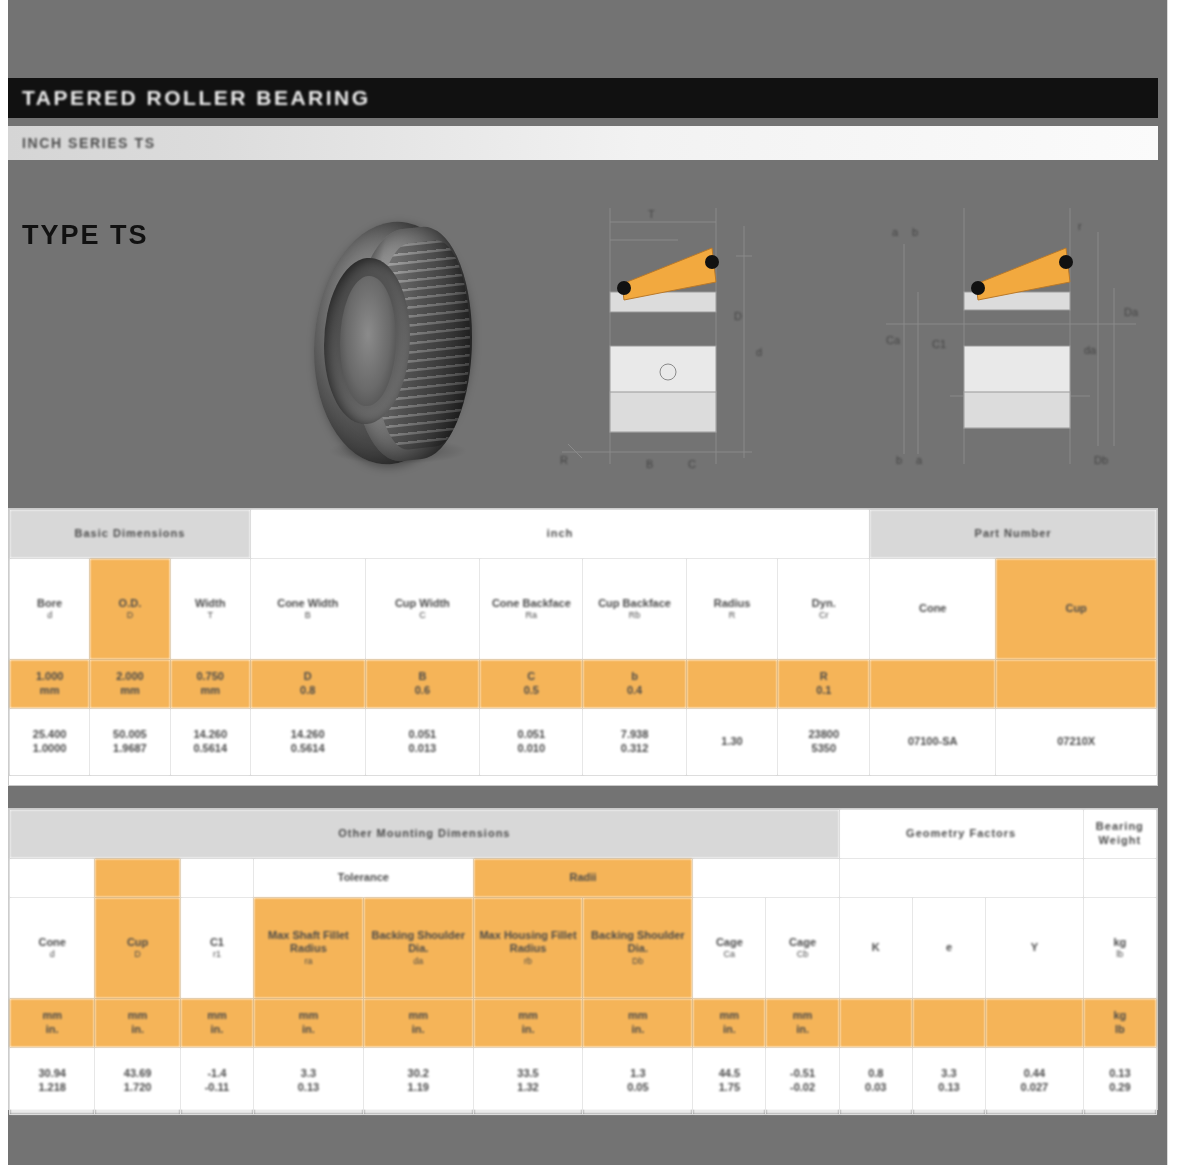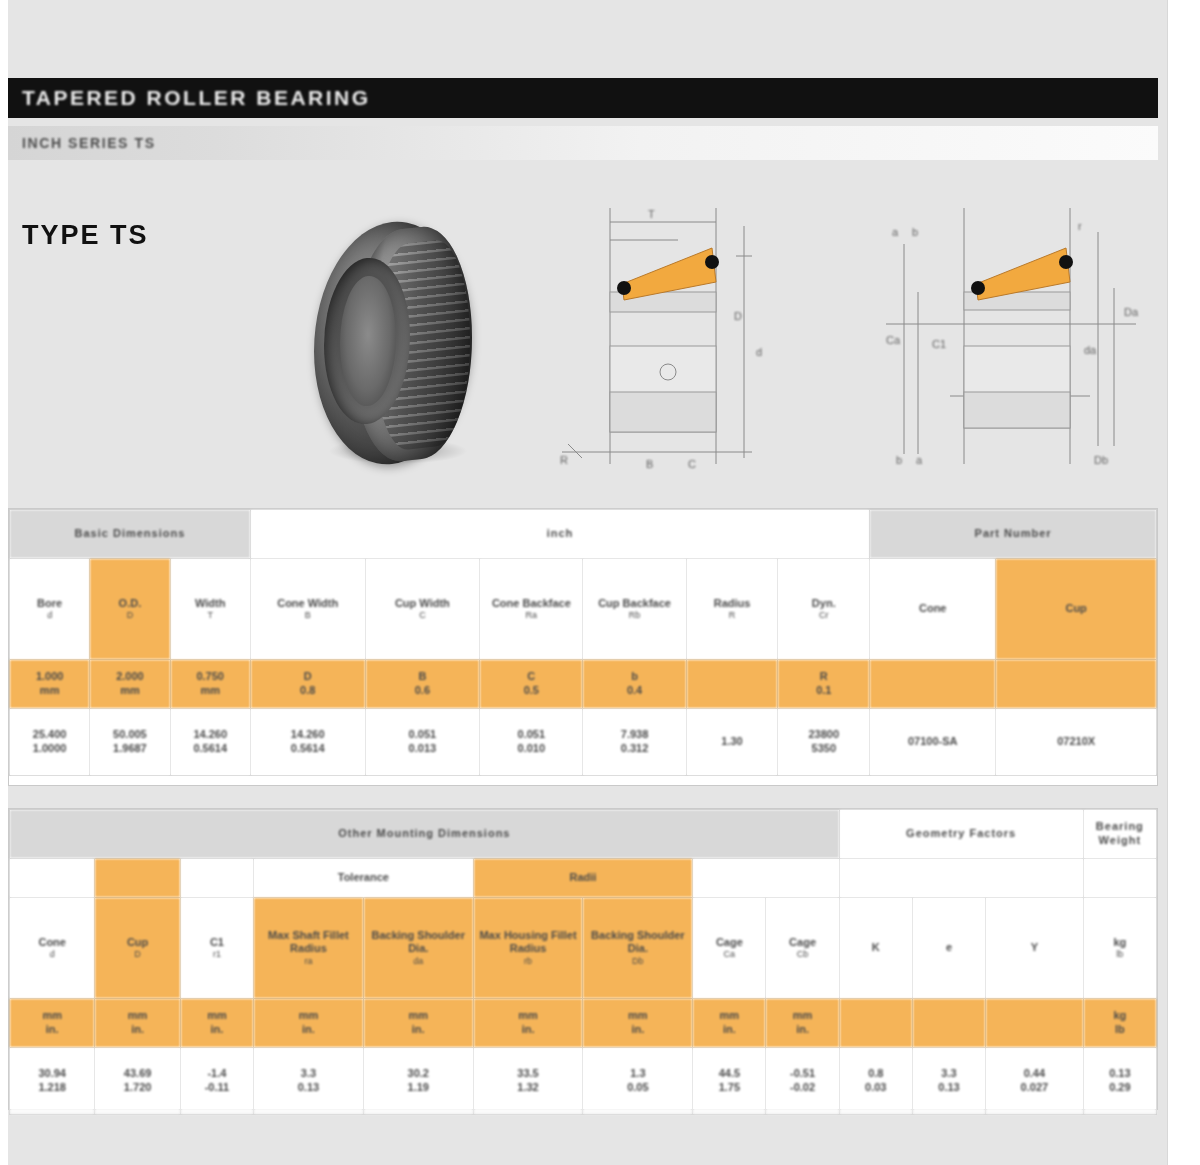--- a/index.html
+++ b/index.html
@@ -15,21 +15,21 @@
     overflow: hidden;
     position: relative;
   }
 
   
   .page {
     position: absolute;
     left: 0; top: 0;
     width: 1200px;
     height: 1165px;
-    background: #e5e5e5;
+    background: #737373;
   }
   .page-edge-right {
     position: absolute;
     right: 0; top: 0;
     width: 32px; height: 1165px;
     background: #ffffff;
     border-left: 1px solid #d8d8d8;
   }
   .page-edge-left {
     position: absolute;

